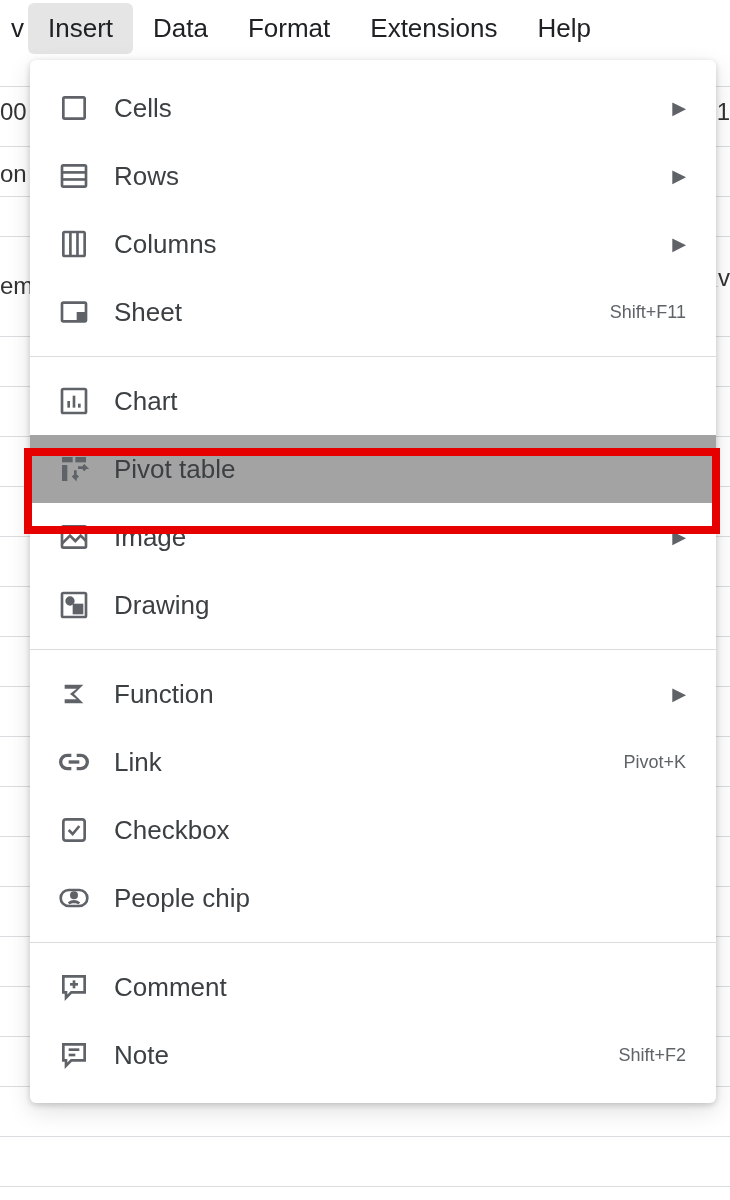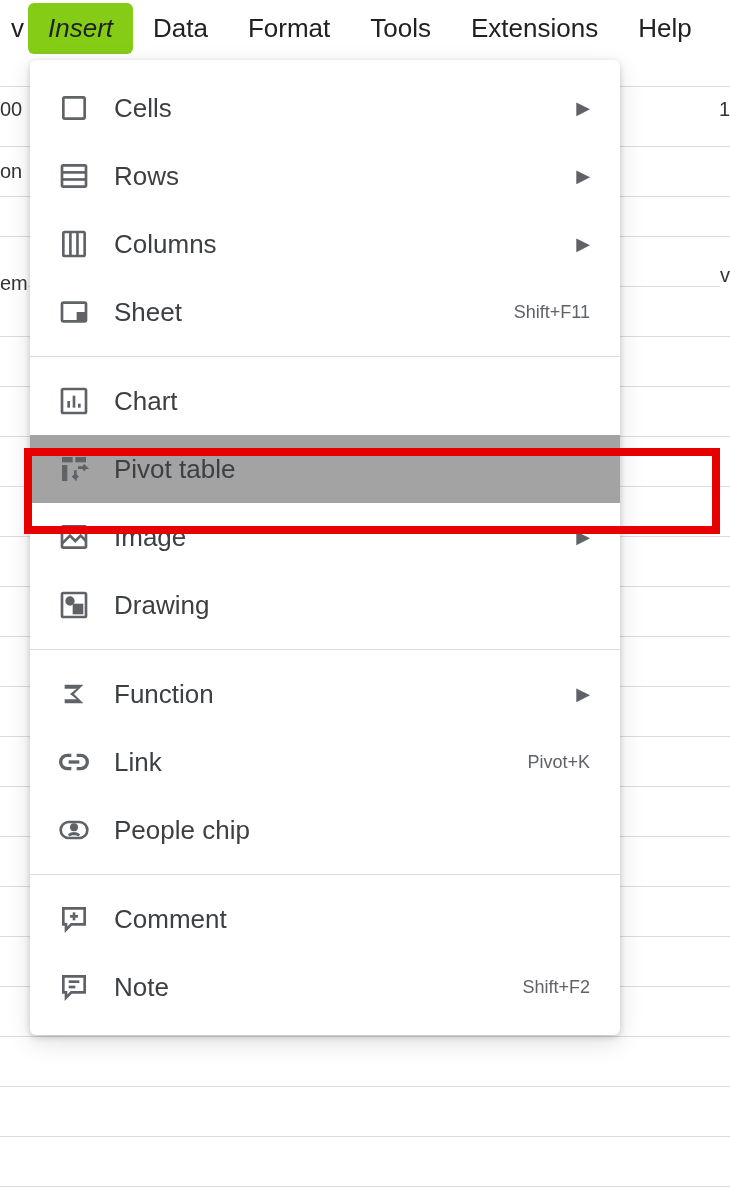--- a/index.html
+++ b/index.html
@@ -21,23 +21,22 @@
       height: 56px;
       padding-left: 0;
       font-size: 26px;
       color: #202124;
     }
     .menubar .menuitem {
       padding: 10px 20px;
       cursor: pointer;
     }
     .menubar .menuitem.active {
-      background: #84cc16;
+      background: #e5e5e5;
       border-radius: 6px;
-      font-style: italic;
     }
     .menubar .partial-left {
       width: 28px;
       overflow: hidden;
       white-space: nowrap;
       direction: rtl;
       padding: 10px 4px 10px 0;
     }
     .bg-fragments {
       position: absolute;
@@ -47,29 +46,29 @@
       pointer-events: none;
     }
     .bg-line {
       position: absolute;
       left: 0;
       right: 0;
       border-top: 1px solid #dadce0;
     }
     .bg-text {
       position: absolute;
-      font-size: 20px;
+      font-size: 24px;
       color: #333;
       background: #fff;
     }
     .dropdown {
       position: absolute;
       left: 30px;
       top: 60px;
-      width: 590px;
+      width: 686px;
       background: #fff;
       border-radius: 6px;
       box-shadow: 0 2px 6px rgba(0,0,0,0.18), 0 8px 24px rgba(0,0,0,0.12);
       padding: 14px 0;
       z-index: 10;
     }
     .dropdown-item {
       display: flex;
       align-items: center;
       height: 68px;
@@ -148,21 +147,20 @@
   <div class="bg-text" style="left:0; top:216px">em</div>
   <div class="bg-text" style="right:0; top:42px">1</div>
   <div class="bg-text" style="right:0; top:208px">v</div>
 </div>
 
 <div class="menubar">
   <div class="partial-left">v</div>
   <div class="menuitem active">Insert</div>
   <div class="menuitem">Data</div>
   <div class="menuitem">Format</div>
-  <div class="menuitem">Tools</div>
   <div class="menuitem">Extensions</div>
   <div class="menuitem">Help</div>
 </div>
 
 <div class="dropdown">
 
   <div class="dropdown-item">
     <span class="icon">
       <svg viewBox="0 0 24 24" fill="none" stroke="currentColor" stroke-width="2">
           <rect x="4" y="4" width="16" height="16" rx="1"></rect>
@@ -273,20 +271,29 @@
       <svg viewBox="0 0 24 24" fill="none" stroke="currentColor" stroke-width="2.5">
           <path d="M10 7 L7 7 A5 5 0 0 0 7 17 L10 17"></path>
           <path d="M14 7 L17 7 A5 5 0 0 1 17 17 L14 17"></path>
           <line x1="8" y1="12" x2="16" y2="12"></line>
         </svg>
     </span>
     <span class="label">Link</span>
     <span class="shortcut">Pivot+K</span>
   </div>
 
+  <div class="dropdown-item">
+    <span class="icon">
+      <svg viewBox="0 0 24 24" fill="none" stroke="currentColor" stroke-width="2">
+          <rect x="4" y="4" width="16" height="16" rx="2"></rect>
+          <polyline points="8,12 11,15 16,9"></polyline>
+        </svg>
+    </span>
+    <span class="label">Checkbox</span>
+  </div>
 
   <div class="dropdown-item">
     <span class="icon">
       <svg viewBox="0 0 24 24" fill="none" stroke="currentColor" stroke-width="2">
           <rect x="2" y="6" width="20" height="12" rx="6"></rect>
           <circle cx="12" cy="10" r="2" fill="currentColor"></circle>
           <path d="M8 16 Q12 13 16 16" fill="currentColor"></path>
         </svg>
     </span>
     <span class="label">People chip</span>

